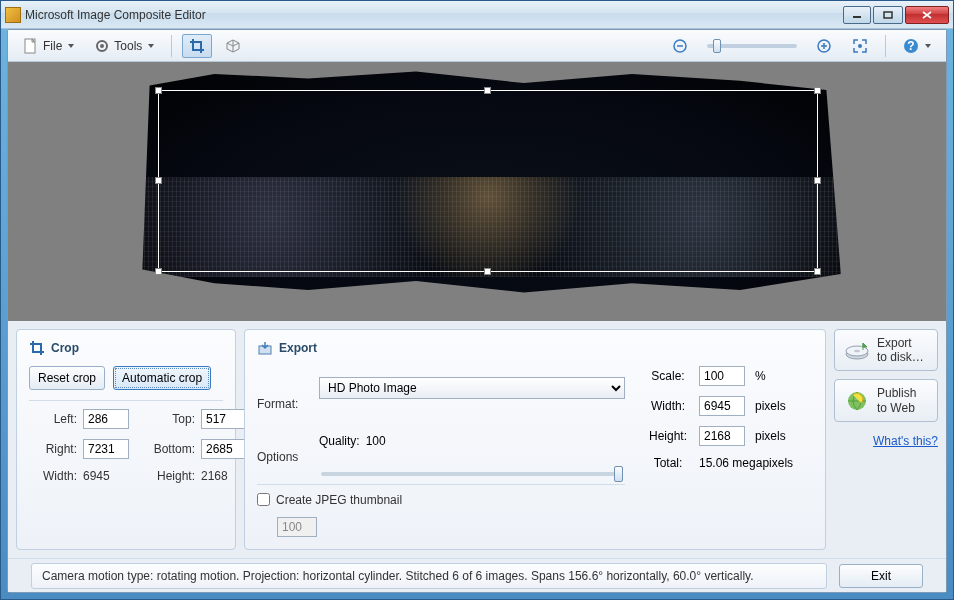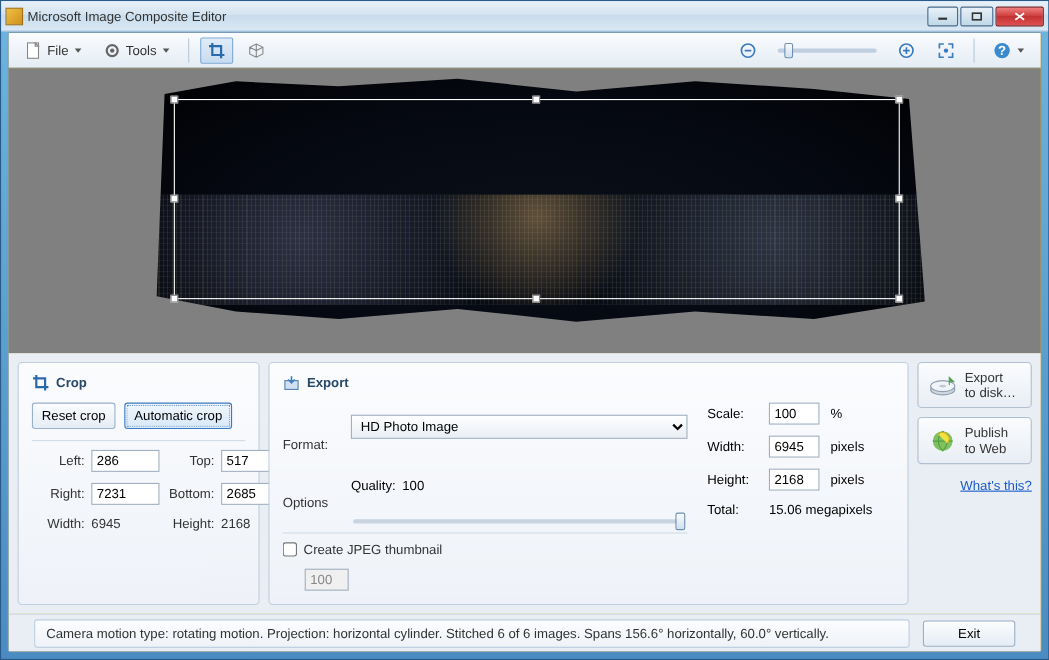--- a/index.html
+++ b/index.html
@@ -9,21 +9,21 @@
 .titlebar { height: 28px; background: linear-gradient(180deg, #e8f1f8 0%, #d4e4f0 45%, #c8dcec 46%, #dae8f4 100%); display: flex; align-items: center; padding: 0 4px; border-bottom: 1px solid #a8c0d8; }
 .titlebar .ticon { width: 16px; height: 16px; background: linear-gradient(135deg, #f0c040 0%, #d09020 100%); border: 1px solid #a07010; margin-right: 4px; }
 .titlebar .title { color: #333; flex: 1; }
 .winbtns { display: flex; gap: 0; }
 .winbtn { width: 30px; height: 18px; border: 1px solid #4a6a8a; border-radius: 2px; display: flex; align-items: center; justify-content: center; margin-left: 2px; background: linear-gradient(180deg, #e8f0f8 0%, #c0d8e8 100%); color: #333; }
 .winbtn.min { width: 28px; }
 .winbtn.close { width: 44px; background: linear-gradient(180deg, #f08080 0%, #d04040 45%, #c03030 46%, #e05050 100%); border-color: #802020; color: white; }
 .winbtn svg { display: block; }
 
 
-.client { position: absolute; top: 28px; left: 6px; right: 6px; bottom: 6px; background: #eab308; border: 1px solid #7a9ab8; border-radius: 3px; display: flex; flex-direction: column; }
+.client { position: absolute; top: 28px; left: 6px; right: 6px; bottom: 6px; background: #84cc16; border: 1px solid #7a9ab8; border-radius: 3px; display: flex; flex-direction: column; }
 
 
 .toolbar { height: 32px; background: linear-gradient(180deg, #fafcfe 0%, #e4ecf4 100%); border-bottom: 1px solid #b8c8d8; display: flex; align-items: center; padding: 0 8px; gap: 6px; }
 .tbtn { display: flex; align-items: center; gap: 4px; padding: 3px 6px; border: 1px solid transparent; border-radius: 2px; cursor: pointer; color: #333; }
 .tbtn.active { border-color: #7aa8d0; background: linear-gradient(180deg, #e0ecf8 0%, #c8dcf0 100%); }
 .tsep { width: 1px; height: 22px; background: #b8c8d8; margin: 0 4px; }
 .tspacer { flex: 1; }
 .zoom-slider { width: 90px; height: 4px; background: #c0d0e0; border-radius: 2px; position: relative; margin: 0 6px; }
 .zoom-slider .thumb { position: absolute; left: 6px; top: -5px; width: 8px; height: 14px; background: linear-gradient(180deg, #fafcfe 0%, #d0e0f0 100%); border: 1px solid #7090b0; border-radius: 2px; }
 .ticonimg { width: 16px; height: 16px; display: inline-flex; align-items: center; justify-content: center; }
@@ -57,28 +57,28 @@
 .label { color: #333; margin-bottom: 4px; display: block; }
 select, input[type=text] { border: 1px solid #a0b0c0; background: #fff; padding: 2px 4px; font-size: 12px; height: 20px; }
 select { height: 22px; background: linear-gradient(180deg, #fff 0%, #e8eef4 100%); }
 .btn { border: 1px solid #9ab0c8; background: linear-gradient(180deg, #fcfdfe 0%, #e4ecf4 100%); padding: 3px 8px; border-radius: 3px; cursor: pointer; height: 24px; display: inline-flex; align-items: center; }
 .btn.selected { border: 1px solid #3a7ac0; outline: 1px dotted #5a8ac0; outline-offset: -3px; background: linear-gradient(180deg, #f0f6fc 0%, #d8e8f8 100%); }
 .croprow { display: flex; gap: 8px; margin-bottom: 10px; }
 .hr { height: 1px; background: #d0dce8; margin: 8px 0; }
 .grid2 { display: grid; grid-template-columns: 48px 50px 56px 50px; row-gap: 10px; column-gap: 6px; align-items: center; }
 .grid2 .lbl { text-align: right; color: #333; }
 .grid2 .val { color: #333; }
-.grid2 input { width: 62px; }
+.grid2 input { width: 46px; }
 .formrow { display: flex; align-items: center; gap: 6px; margin-bottom: 8px; }
 .formrow .lbl { width: 56px; text-align: left; color: #333; margin-top: 31px; }
 .slider { flex: 1; height: 4px; background: #c8d4e0; position: relative; border-radius: 2px; margin: 8px 2px 6px 64px; }
 .slider .sthumb { position: absolute; right: 0; top: -6px; width: 9px; height: 16px; background: linear-gradient(180deg, #fafcfe 0%, #d0e0f0 100%); border: 1px solid #7090b0; border-radius: 2px; }
 .chk { display: inline-flex; align-items: center; gap: 6px; color: #333; }
 .scalegrid { display: grid; grid-template-columns: 50px 50px auto; row-gap: 10px; column-gap: 6px; align-items: center; }
-.scalegrid .lbl { text-align: left; }
+.scalegrid .lbl { text-align: center; }
 .scalegrid input { width: 46px; }
 .bigbtn { background: linear-gradient(180deg, #fbfcfe 0%, #e8eef4 100%); border: 1px solid #b0c0d0; border-radius: 4px; padding: 6px 8px; display: flex; align-items: center; gap: 6px; cursor: pointer; text-align: left; }
 .bigbtn .bicon { width: 28px; height: 24px; }
 .bigbtn .btext { line-height: 1.2; color: #333; }
 .link { color: #1a5aca; text-decoration: underline; cursor: pointer; display: block; text-align: right; margin-top: 4px; }
 
 
 .status { height: 34px; background: #e8eef4; border-top: 1px solid #d0dce8; display: flex; align-items: center; padding: 0 23px; gap: 12px; }
 .status .msg { flex: 1; background: linear-gradient(180deg, #fcfdfe 0%, #eef2f8 100%); border: 1px solid #c0d0e0; border-radius: 3px; padding: 5px 10px; color: #333; }
 .exitbtn { width: 84px; height: 24px; }

